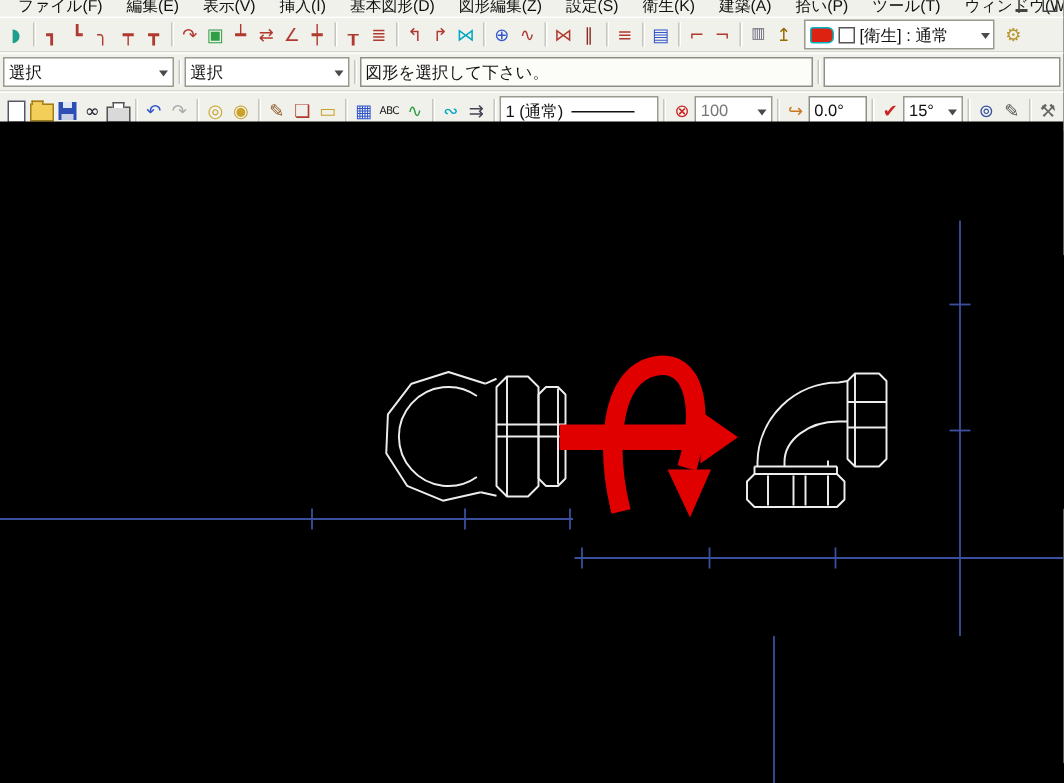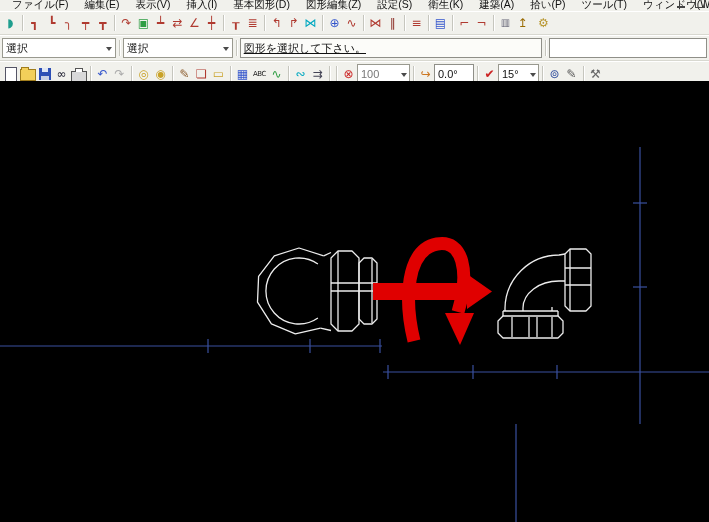--- a/index.html
+++ b/index.html
@@ -129,37 +129,43 @@
       <span class="tb-icon" style="color: rgb(176, 58, 48);">≡</span>
       <span class="tb-sep"></span>
       <span class="tb-icon" style="color: rgb(51, 85, 204);">▤</span>
       <span class="tb-sep"></span>
       <span class="tb-icon" style="color: rgb(176, 58, 48);">⌐</span>
       <span class="tb-icon" style="color: rgb(176, 58, 48);">¬</span>
       <span class="tb-sep"></span>
       <span class="tb-icon" style="color: rgb(102, 102, 119); font-size: 10px;">▥</span>
       <span class="tb-icon" style="color: rgb(153, 106, 0);">↥</span>
     </div>
+  <div class="combo" style="width:122px;margin-left:5px;">
+    <span class="swatch"></span>
+    <span class="swatch-box"></span>
+    <span class="combo-text">[衛生] : 通常</span>
+    <span class="combo-arrow"></span>
+  </div>
   <div class="icons" style="margin-left:4px;">
       <span class="tb-icon" style="color: rgb(184, 150, 46);">⚙</span>
     </div>
 </div>
 
 <div class="toolbar tb2">
   <div class="combo" style="width:110px;">
     <span class="combo-text">選択</span>
     <span class="combo-arrow"></span>
   </div>
   <span class="tb-sep"></span>
   <div class="combo" style="width:106px;">
     <span class="combo-text">選択</span>
     <span class="combo-arrow"></span>
   </div>
   <span class="tb-sep"></span>
-  <div class="field" style="width:297px;background:#fcfcf9;text-decoration:underline;">
+  <div class="field" style="width:297px;background:#fcfcf9;">
     <span>図形を選択して下さい。</span>
   </div>
   <span class="tb-sep"></span>
   <div class="field" style="width:152px;">
     <span></span>
   </div>
 </div>
 
 <div class="toolbar tb3">
   <div class="icons">
@@ -189,20 +195,24 @@
       <span class="tb-sep"></span>
       <span class="tb-icon" style="color: rgb(51, 85, 204);">▦</span>
       <span class="tb-icon mini-abc" style="color: rgb(34, 34, 34);">ABC</span>
       <span class="tb-icon" style="color: rgb(47, 158, 68);">∿</span>
       <span class="tb-sep"></span>
       <span class="tb-icon" style="color: rgb(0, 168, 192);">∾</span>
       <span class="tb-icon" style="color: rgb(68, 68, 85);">⇉</span>
       <span class="tb-sep"></span>
     </div>
 
+  <div class="combo" style="width:104px;">
+    <span class="combo-text">1 (通常)</span>
+    <span class="line-preview"></span>
+  </div>
 
   <div class="icons">
       <span class="tb-sep"></span>
       <span class="tb-icon" style="color: rgb(204, 34, 34);">⊗</span>
     </div>
   <div class="combo" style="width:48px;color:#777;">
     <span class="combo-text">100</span>
     <span class="combo-arrow"></span>
   </div>
 

